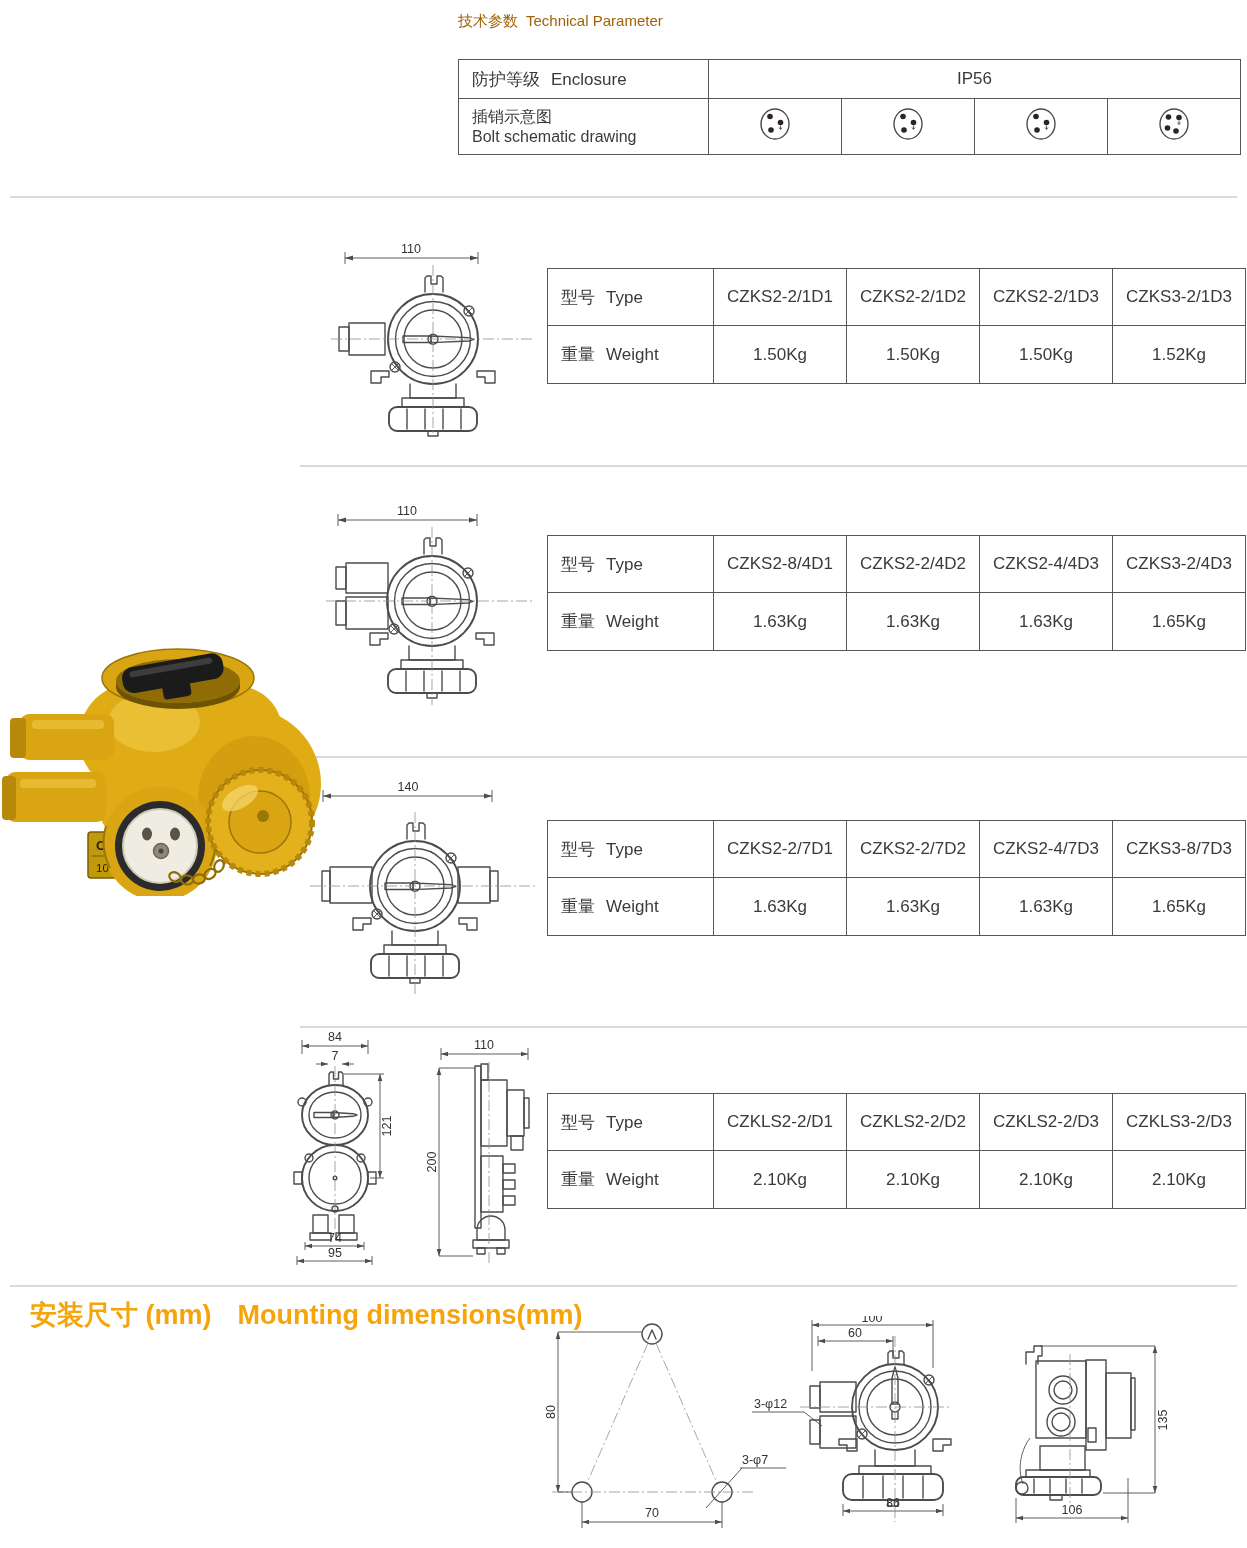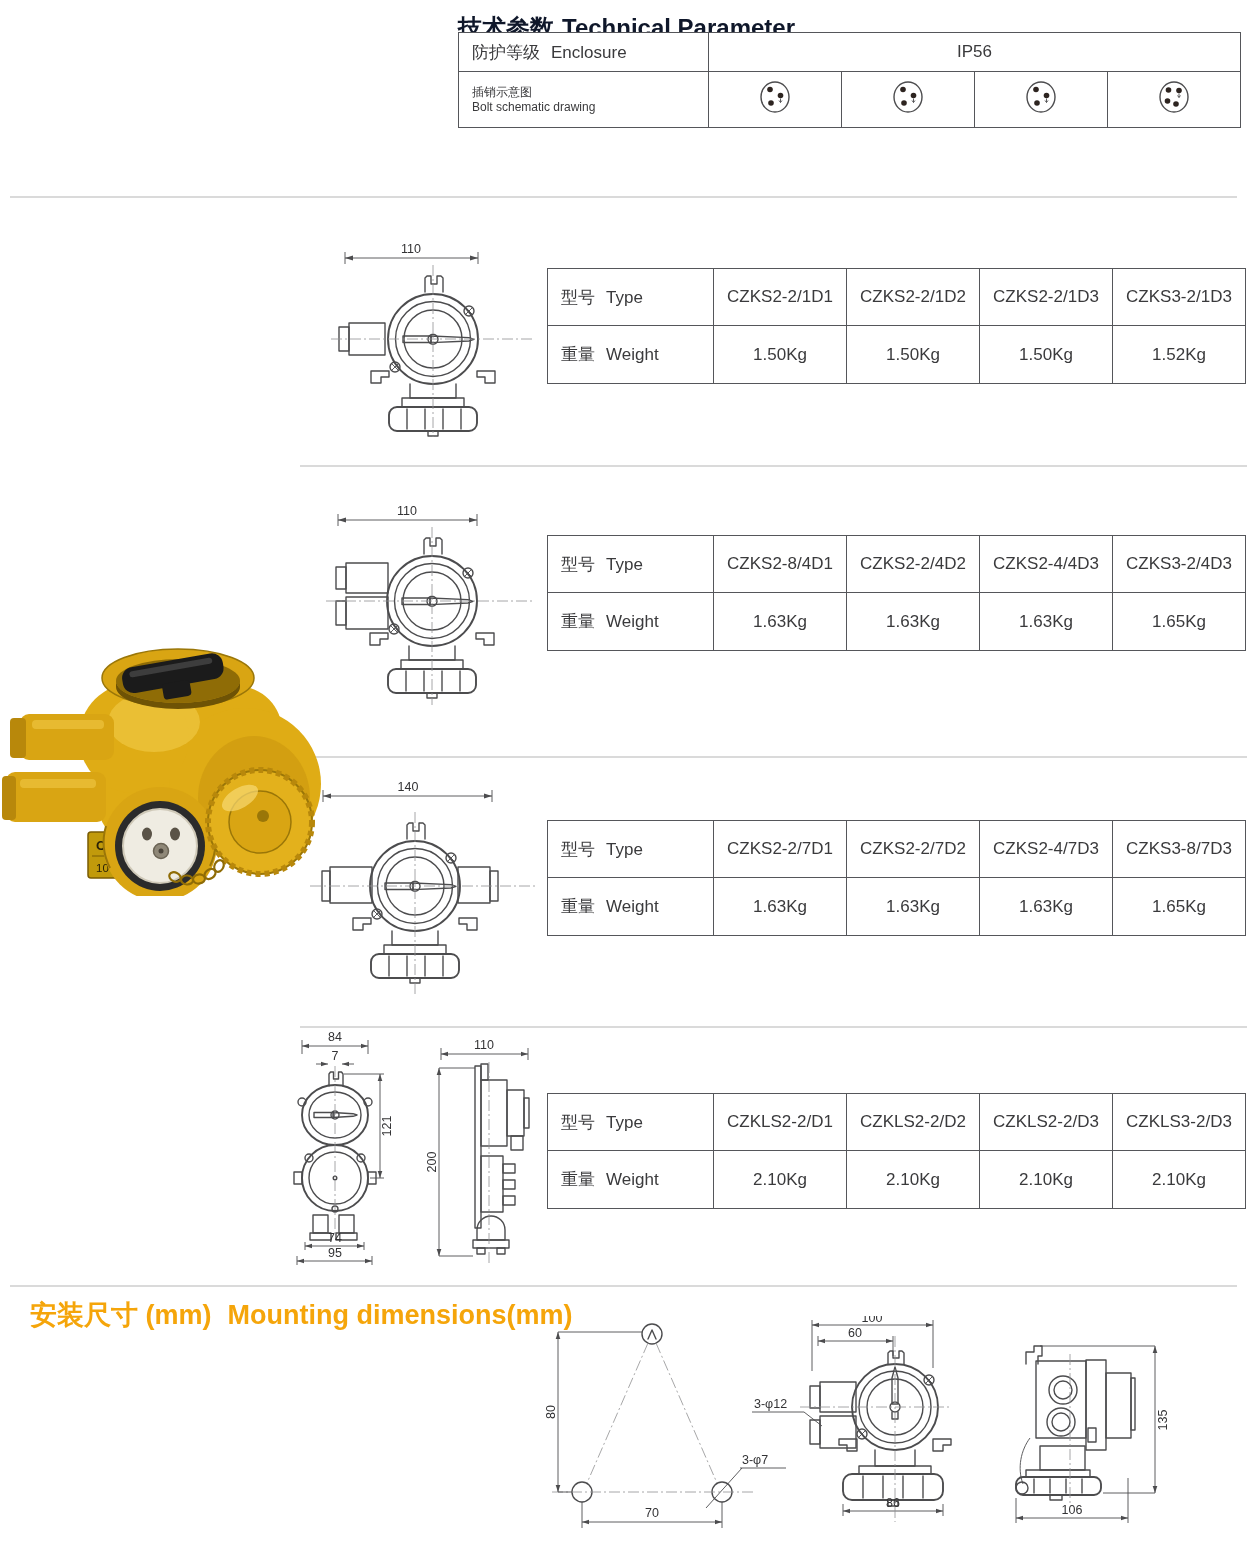--- a/index.html
+++ b/index.html
@@ -1,47 +1,47 @@
 <!DOCTYPE html>
 <html><head>
 <meta charset="utf-8">
 <style>
   *{margin:0;padding:0;box-sizing:border-box}
   html,body{background:#fff}
   body{width:1247px;height:1548px;position:relative;overflow:hidden;
        font-family:"Liberation Sans","DejaVu Sans",sans-serif;color:#3a3a3c}
   .abs{position:absolute}
-  .title{font-size:24px;font-weight:bold;color:#0f172a;white-space:nowrap}
+  .title{font-size:15px;font-weight:normal;color:#a16207;white-space:nowrap}
   .title .en{margin-left:8px}
   .big-title{font-size:27px;font-weight:bold;color:#F5A50A;white-space:nowrap}
-  .big-title .en{margin-left:16px}
+  .big-title .en{margin-left:26px}
   table{border-collapse:collapse;table-layout:fixed;background:#fff}
   td{border:1.7px solid #55565A;font-size:17px;color:#3a3a3c;text-align:center;vertical-align:middle;overflow:hidden}
   td.lbl{text-align:left;padding-left:13px}
   td.lbl .en{margin-left:11px}
-  .two-line{font-size:12px;line-height:1.25}
+  .two-line{font-size:16px;line-height:1.25}
   .divider{position:absolute;height:2px;background:#DADADA}
   svg text{font-family:"Liberation Sans","DejaVu Sans",sans-serif}
   .ln{fill:none;stroke:#4C4C4E;stroke-width:1.4;stroke-linejoin:round;stroke-linecap:round}
   .fat{fill:none;stroke:#4C4C4E;stroke-width:1.9;stroke-linejoin:round;stroke-linecap:round}
   .thin{fill:none;stroke:#4C4C4E;stroke-width:0.9}
   .dimln{stroke:#4C4C4E;stroke-width:0.9;fill:none}
   .arw{fill:#4C4C4E;stroke:none}
   .dimtx{font-size:12.5px;fill:#333335}
   .cdash{fill:none;stroke:#909092;stroke-width:0.8;stroke-dasharray:11 3 2 3}
   .pin{fill:#2d2420;stroke:none}
 </style>
 </head>
 <body>
 
 <div class="abs title" style="left:458px;top:12px">
   <span>技术参数</span><span class="en">Technical Parameter</span>
 </div>
 
-<div class="abs" style="left:458px;top:32px">
+<div class="abs" style="left:458px;top:59px">
   <table style="width:782px">
     <colgroup>
         <col style="width:250px">
         <col style="width:133px">
         <col style="width:133px">
         <col style="width:133px">
         <col style="width:133px">
       </colgroup>
     <tbody>
         <tr style="height:39px">

